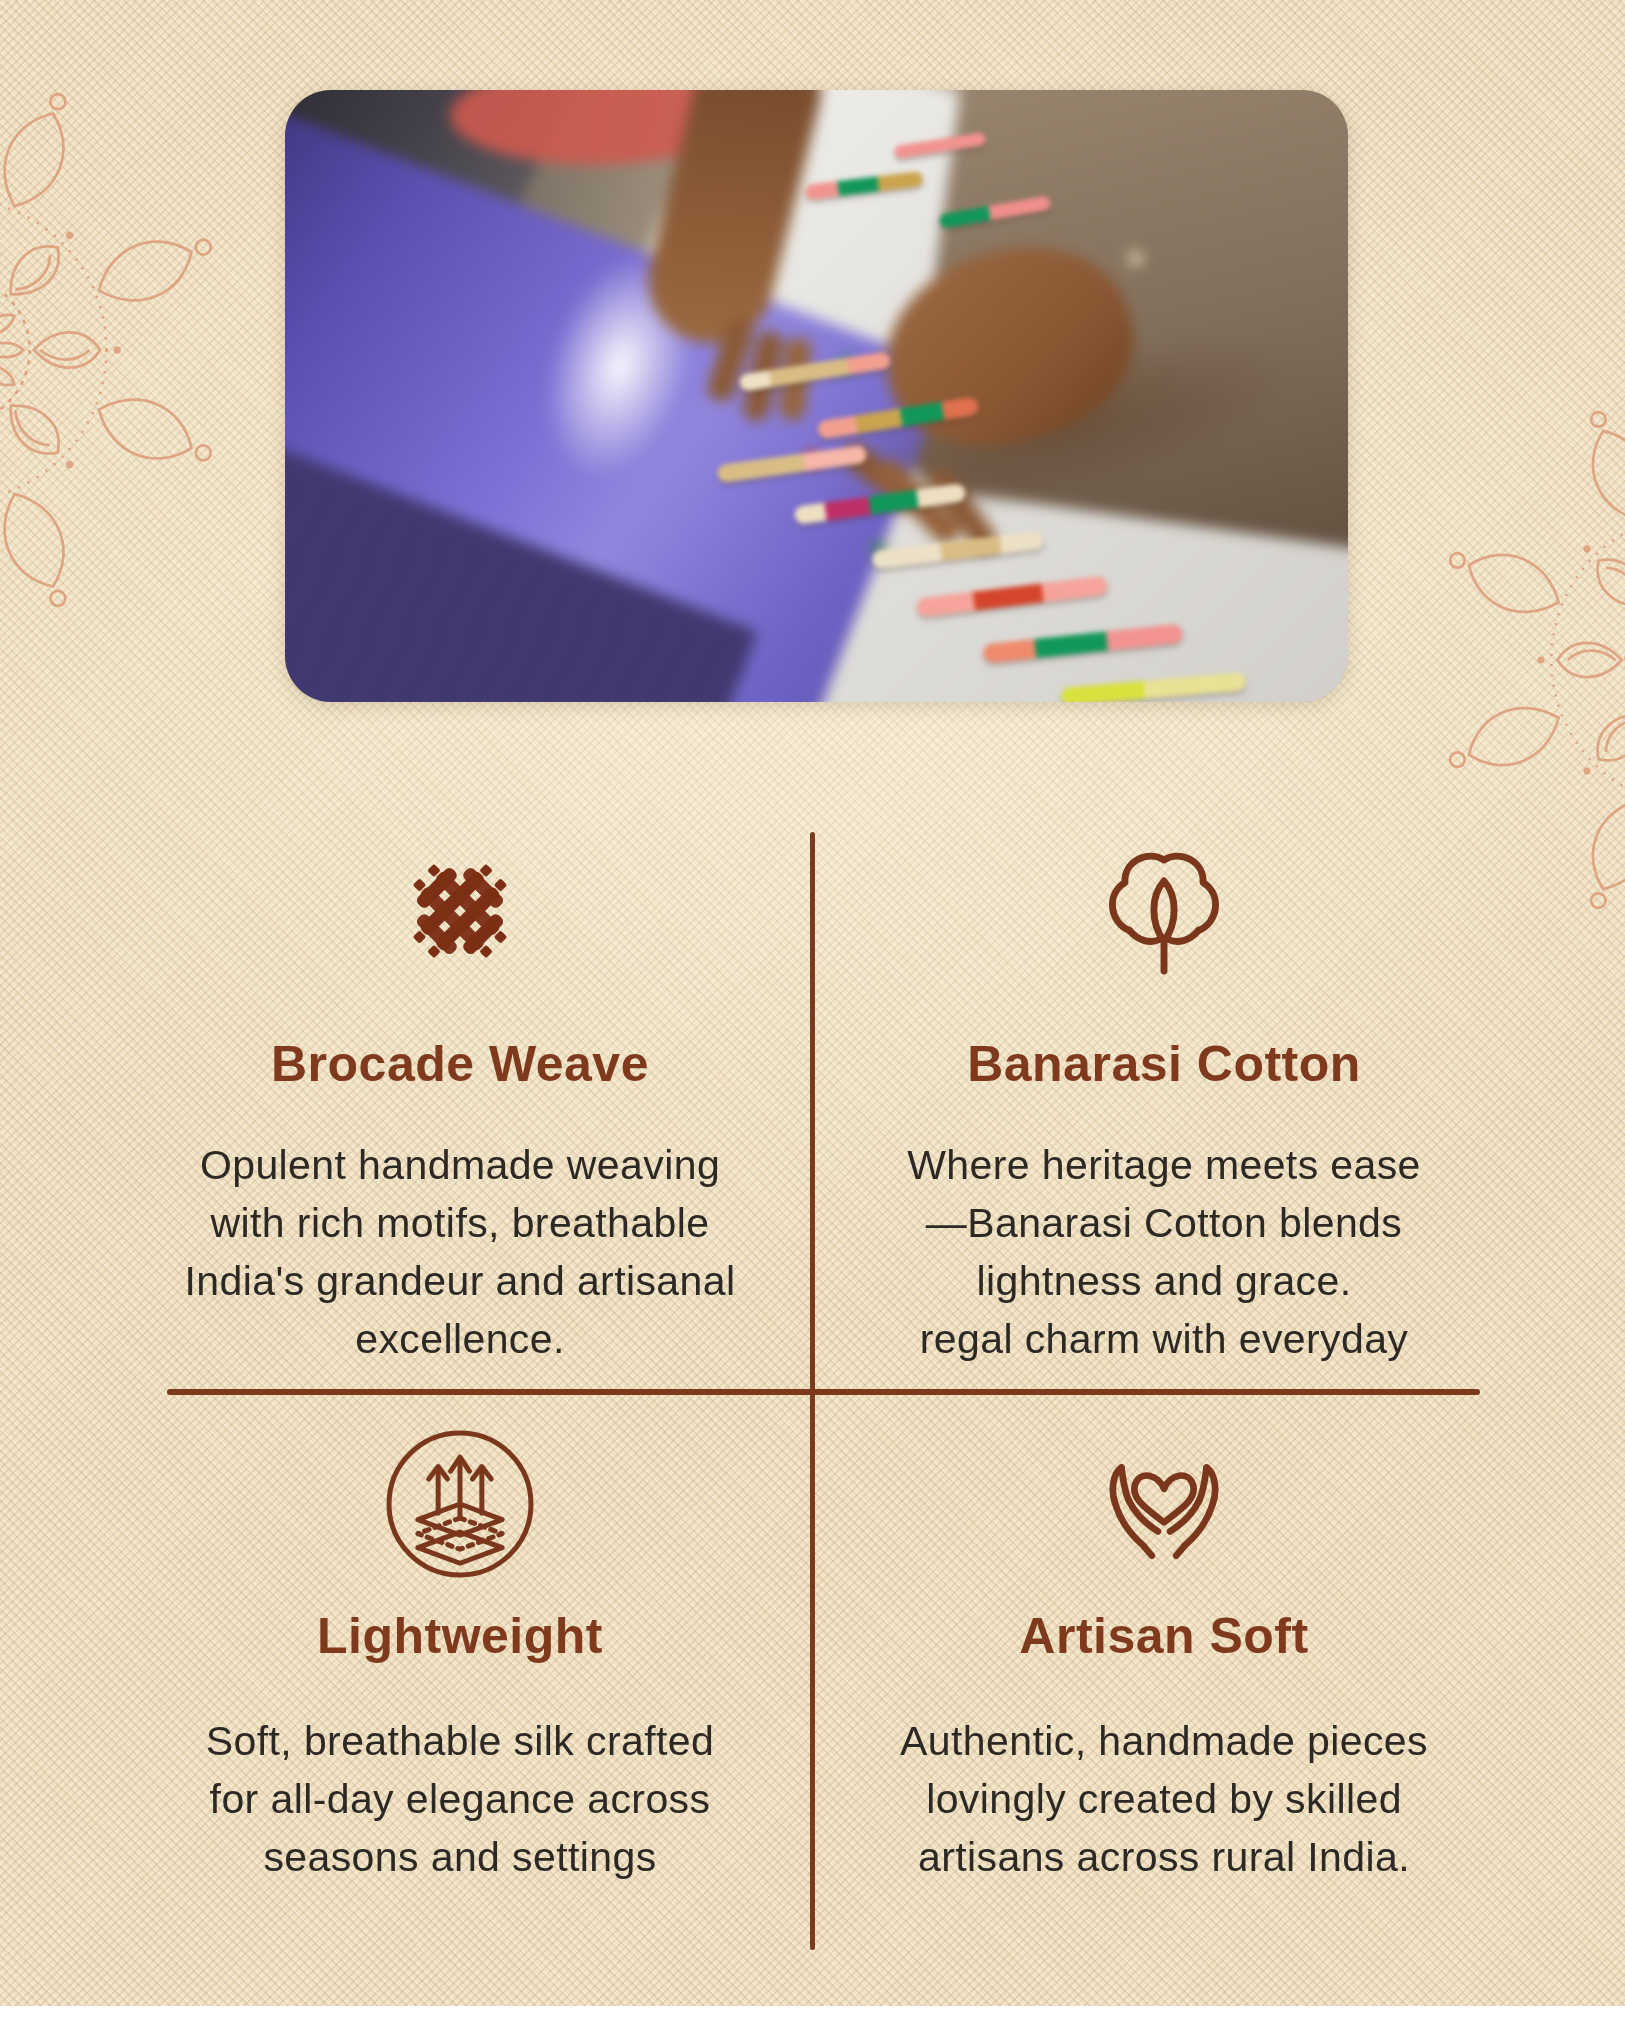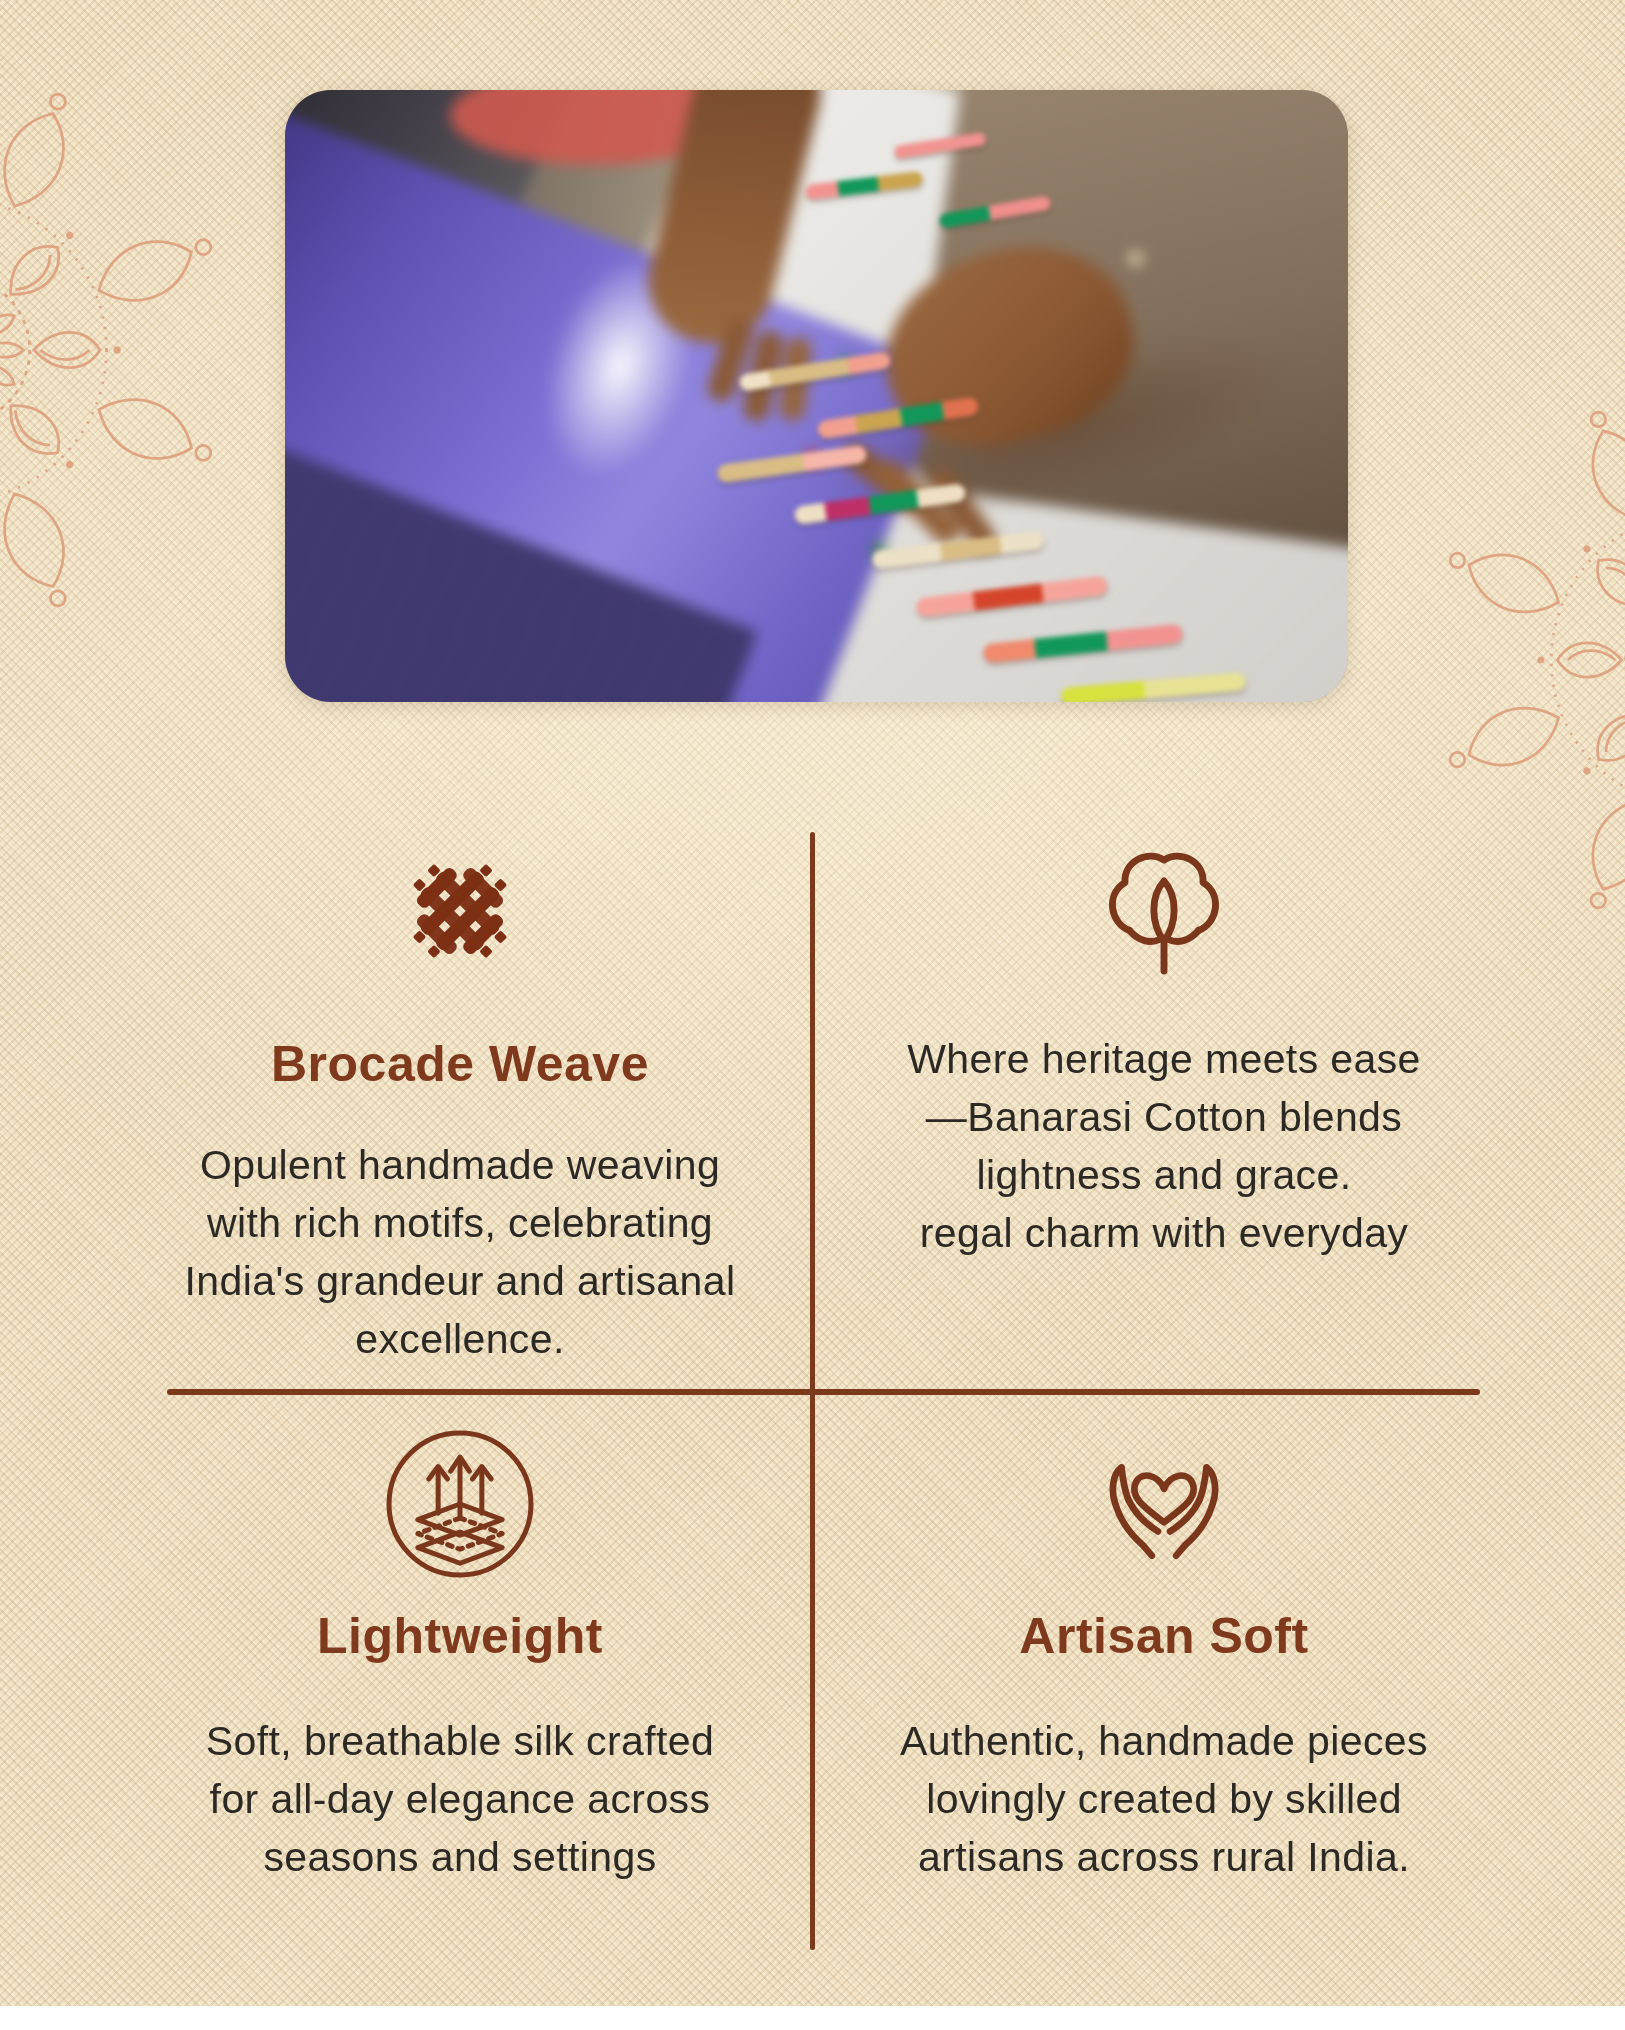--- a/index.html
+++ b/index.html
@@ -205,36 +205,37 @@
           <rect x="-11" y="-38" width="7" height="7" rx="1.5"></rect>
           <rect x="4" y="-38" width="7" height="7" rx="1.5"></rect>
           <rect x="-11" y="31" width="7" height="7" rx="1.5"></rect>
           <rect x="4" y="31" width="7" height="7" rx="1.5"></rect>
         </g>
       </svg>
     </div>
     <h2>Brocade Weave</h2>
     <p class="desc">
       <span>Opulent handmade weaving</span>
-      <span>with rich motifs, celebrating</span>
+      <span>with rich motifs, breathable</span>
       <span>India's grandeur and artisanal</span>
       <span>excellence.</span>
     </p>
   </section>
 
   <section class="cell c2 r1">
     <div class="icon-wrap">
       <svg width="150" height="150" viewBox="0 0 100 100" fill="none" stroke="#7b371b" stroke-width="4.6" stroke-linecap="round" stroke-linejoin="round">
         <path d="M27,63 C14,58 11,39 24,31 C23,17 39,9 50,16 C61,9 77,17 76,31 C89,39 86,58 73,63"></path>
         <path d="M27,63 C33,70 41,72 47,69"></path>
         <path d="M73,63 C67,70 59,72 53,69"></path>
         <path d="M50,70 C41,58 41,40 50,30 C59,40 59,58 50,70 Z"></path>
         <path d="M50,70 L50,90"></path>
       </svg>
     </div>
+    <h2>Banarasi Cotton</h2>
     <p class="desc">
       <span>Where heritage meets ease</span>
       <span>—Banarasi Cotton blends</span>
       <span>lightness and grace.</span>
       <span>regal charm with everyday</span>
     </p>
   </section>
 
   <section class="cell c1 r2">
     <div class="icon-wrap">

